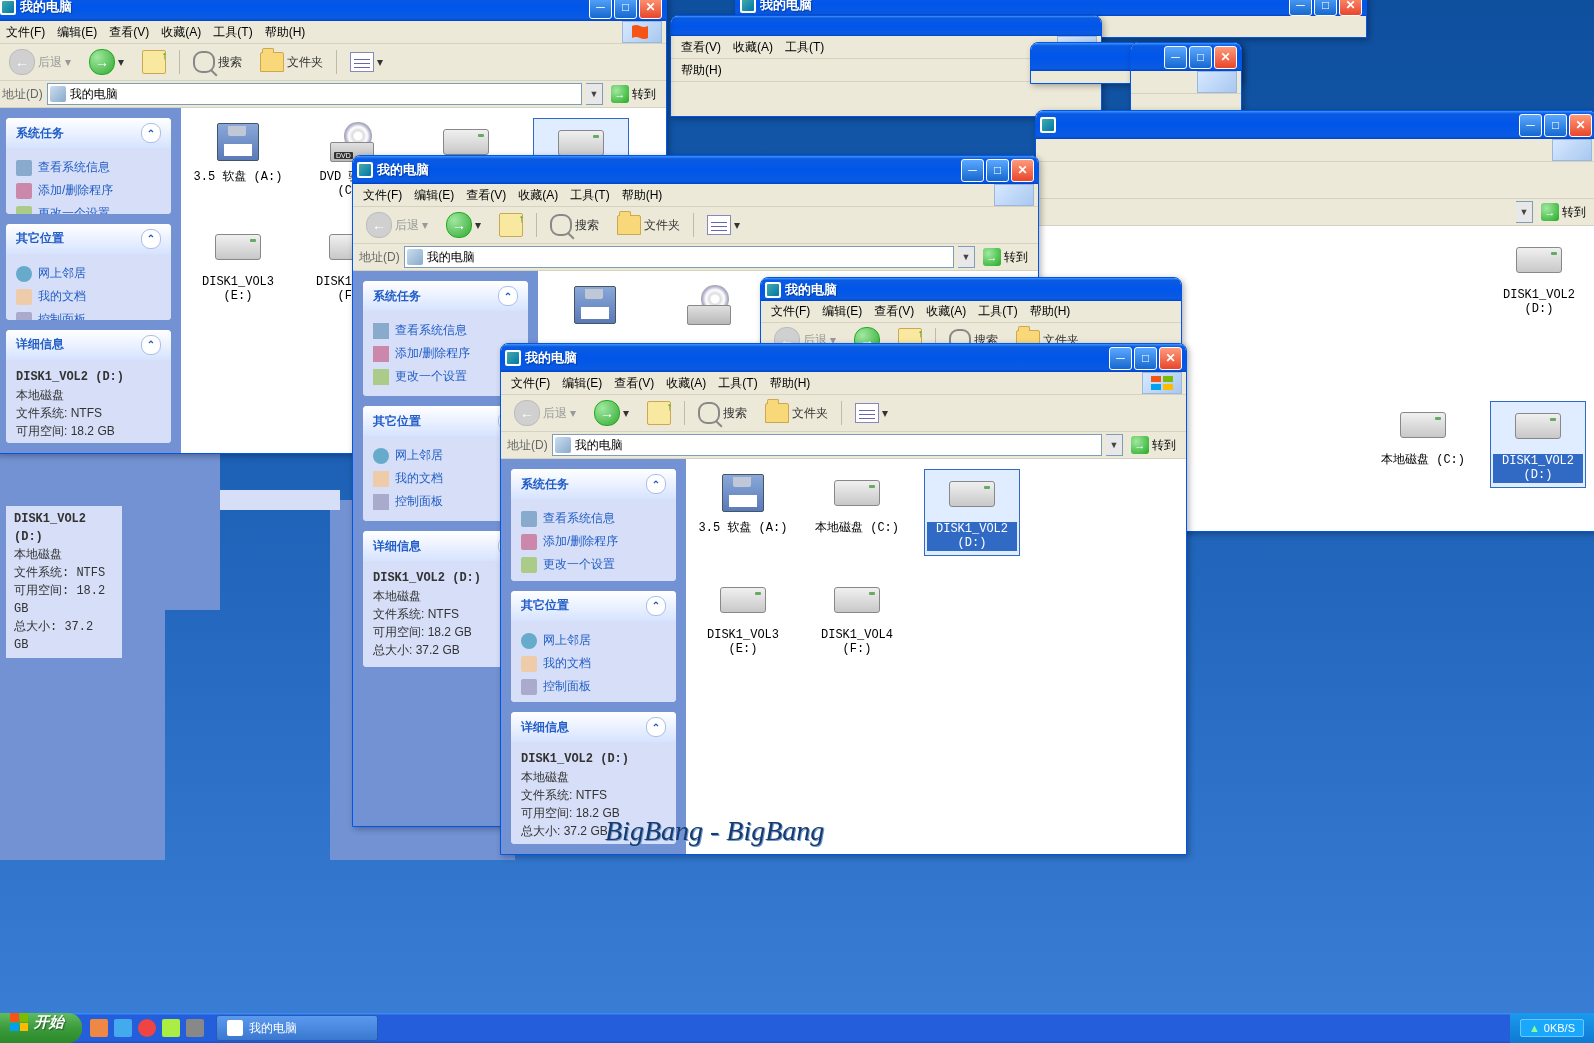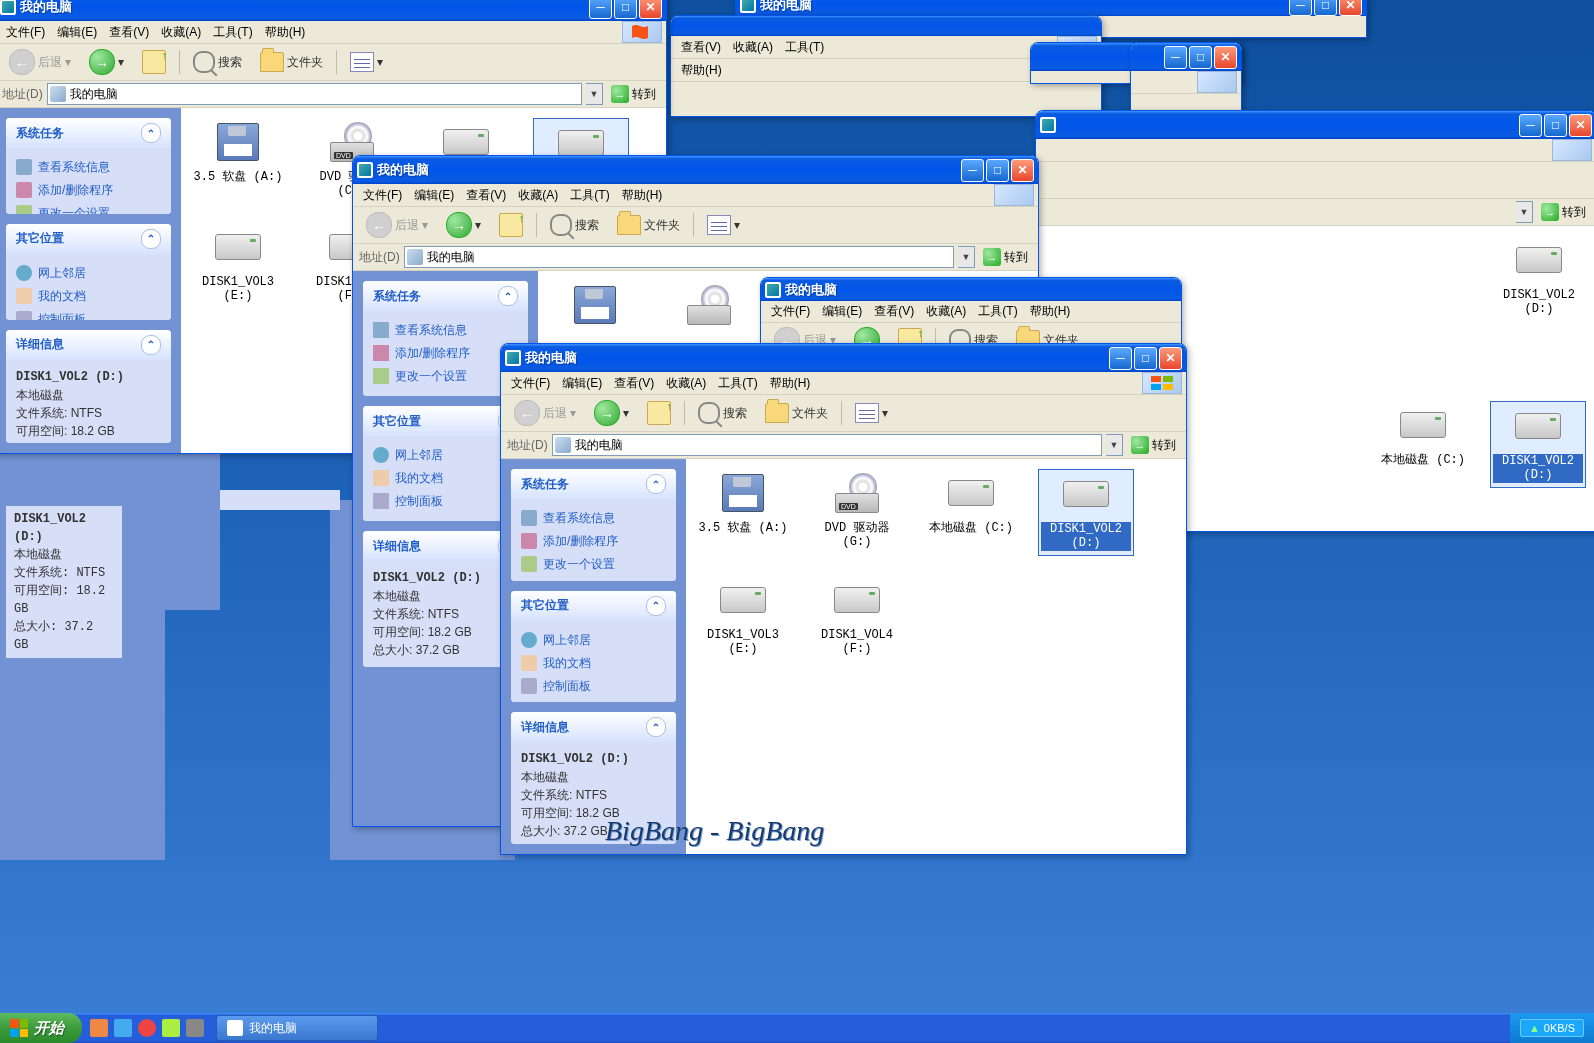--- a/index.html
+++ b/index.html
@@ -41,41 +41,41 @@
 .addr-input .addr-text{flex:1;}
 .addr-drop{width:16px;height:20px;background:#e8e8e8;border:1px solid #7f9db9;border-left:none;display:flex;align-items:center;justify-content:center;font-size:9px;color:#444;}
 .gobtn{display:flex;align-items:center;gap:3px;padding:2px 4px;cursor:pointer;}
 .gobtn .goicon{width:18px;height:18px;background:radial-gradient(circle at 30% 30%,#a0e8a0,#2a2);border-radius:3px;display:flex;align-items:center;justify-content:center;color:#fff;font-size:11px;}
 .body{flex:1;display:flex;overflow:hidden;background:#fff;}
 .sidebar{width:165px;background:#7392d3;padding:10px 10px;overflow:hidden;display:flex;flex-direction:column;gap:10px;}
 .panel{background:#eef3ff;border-radius:4px;overflow:hidden;}
 .panel-hdr{background:linear-gradient(180deg,#fff,#d6e3ff);padding:5px 10px;display:flex;align-items:center;justify-content:space-between;color:#215dc6;font-weight:bold;}
 .panel-hdr .collapse{width:18px;height:18px;border:1px solid #a8c0e8;border-radius:9px;background:#fff;display:flex;align-items:center;justify-content:center;font-size:10px;color:#215dc6;cursor:pointer;}
 .panel-body{padding:8px 10px;background:#d6dff7;}
-.panel-body .litem{display:flex;align-items:flex-start;gap:6px;padding:3px 0;color:#215dc6;cursor:pointer;}
+.panel-body .litem{display:flex;align-items:flex-end;gap:6px;padding:3px 0;color:#215dc6;cursor:pointer;}
 .litem .li-icon{width:16px;height:16px;flex-shrink:0;}
 .details-body{padding:8px 10px;background:#d6dff7;color:#333;line-height:1.5;}
 .details-body .dt-title{font-weight:bold;font-family:"Courier New",monospace;}
 .content{flex:1;background:#fff;padding:10px;display:flex;flex-wrap:wrap;align-content:flex-start;gap:10px 20px;overflow:auto;}
 .drive{width:90px;display:flex;flex-direction:column;align-items:center;gap:8px;cursor:pointer;padding:4px 2px;}
 .drive.selected{background:#e0ecff;border:1px solid #316ac5;}
 .drive .dicon{width:48px;height:40px;display:flex;align-items:center;justify-content:center;}
 .hd-icon{width:44px;height:24px;background:linear-gradient(180deg,#f0f0f0,#c8c8c8);border:1px solid #888;border-radius:3px;position:relative;}
 .hd-icon::before{content:"";position:absolute;right:4px;top:4px;width:6px;height:3px;background:#6a6;border-radius:1px;}
 .dvd-icon-wrap{position:relative;width:48px;height:40px;}
 .dvd-disc{position:absolute;top:0;right:4px;width:26px;height:26px;border-radius:13px;background:radial-gradient(circle,#fff 20%,#ddd 30%,#fff 50%,#aac 70%,#fff 90%);border:1px solid #aaa;}
 .dvd-drive{position:absolute;bottom:0;left:2px;width:42px;height:18px;background:linear-gradient(180deg,#e0e0e0,#b8b8b8);border:1px solid #888;border-radius:2px;}
 .dvd-label{position:absolute;bottom:3px;left:6px;font-size:7px;color:#fff;background:#333;padding:0 2px;border-radius:1px;}
 .floppy-icon{width:40px;height:36px;background:linear-gradient(180deg,#8aa8d8,#5a7ab8);border:1px solid #456;border-radius:2px;position:relative;}
 .floppy-icon::before{content:"";position:absolute;top:2px;left:10px;width:18px;height:10px;background:#c0c8d8;border-radius:0 0 2px 2px;}
 .floppy-icon::after{content:"";position:absolute;bottom:4px;left:6px;right:6px;height:12px;background:#fff;}
 .drive .dlabel{font-family:"SimSun","Courier New",monospace;font-size:12px;text-align:center;line-height:1.2;color:#000;}
 .drive.selected .dlabel{background:#316ac5;color:#fff;padding:0 2px;}
 .taskbar{position:absolute;left:0;right:0;bottom:0;height:30px;background:linear-gradient(180deg,#3e95ff 0%,#245edb 8%,#245edb 92%,#1a4fc0 100%);display:flex;align-items:center;z-index:100;}
-.startbtn{height:30px;padding:0 18px 0 10px;background:linear-gradient(180deg,#5fbb5f 0%,#3c9b3c 50%,#2a8a2a 100%);border-radius:0 14px 14px 0;display:flex;align-items:center;gap:6px;color:#fff;font-weight:bold;font-style:italic;font-size:15px;cursor:pointer;text-shadow:1px 1px 1px rgba(0,0,0,.4);}
+.startbtn{height:30px;padding:0 18px 0 10px;background:linear-gradient(180deg,#5fbb5f 0%,#3c9b3c 50%,#2a8a2a 100%);border-radius:0 14px 14px 0;display:flex;gap:6px;color:#fff;font-weight:bold;font-style:italic;font-size:15px;cursor:pointer;text-shadow:1px 1px 1px rgba(0,0,0,.4);}
 .winlogo{width:18px;height:18px;display:grid;grid-template:1fr 1fr/1fr 1fr;gap:1px;}
 .winlogo span:nth-child(1){background:#f65314;}
 .winlogo span:nth-child(2){background:#7cbb00;}
 .winlogo span:nth-child(3){background:#00a1f1;}
 .winlogo span:nth-child(4){background:#ffbb00;}
 .ql{display:flex;align-items:center;gap:6px;padding:0 8px;}
 .ql-item{width:18px;height:18px;cursor:pointer;border-radius:2px;}
 .tasks{display:flex;align-items:center;gap:2px;padding:0 4px;}
 .task{height:24px;padding:0 10px;background:linear-gradient(180deg,#5a9aee,#3a78d0);border:1px solid #2a5ab0;border-radius:3px;display:flex;align-items:center;gap:6px;color:#fff;cursor:pointer;min-width:140px;}
 .task .task-icon{width:16px;height:16px;background:#fff;border-radius:2px;}
@@ -637,30 +637,20 @@
       </div>
       <div class="content">
         <div class="drive">
             <div class="dicon">
               <div class="floppy-icon"></div>
             </div>
             <div class="dlabel">3.5 软盘 (A:)</div>
           </div>
         <div class="drive">
             <div class="dicon">
-              <div class="dvd-icon-wrap">
-                <div class="dvd-disc"></div>
-                <div class="dvd-drive"></div>
-                <div class="dvd-label">DVD</div>
-              </div>
-            </div>
-            <div class="dlabel">DVD 驱动器 (G:)</div>
-          </div>
-        <div class="drive">
-            <div class="dicon">
               <div class="hd-icon"></div>
             </div>
             <div class="dlabel">本地磁盘 (C:)</div>
           </div>
         <div class="drive selected">
             <div class="dicon">
               <div class="hd-icon"></div>
             </div>
             <div class="dlabel">DISK1_VOL2 (D:)</div>
           </div>

